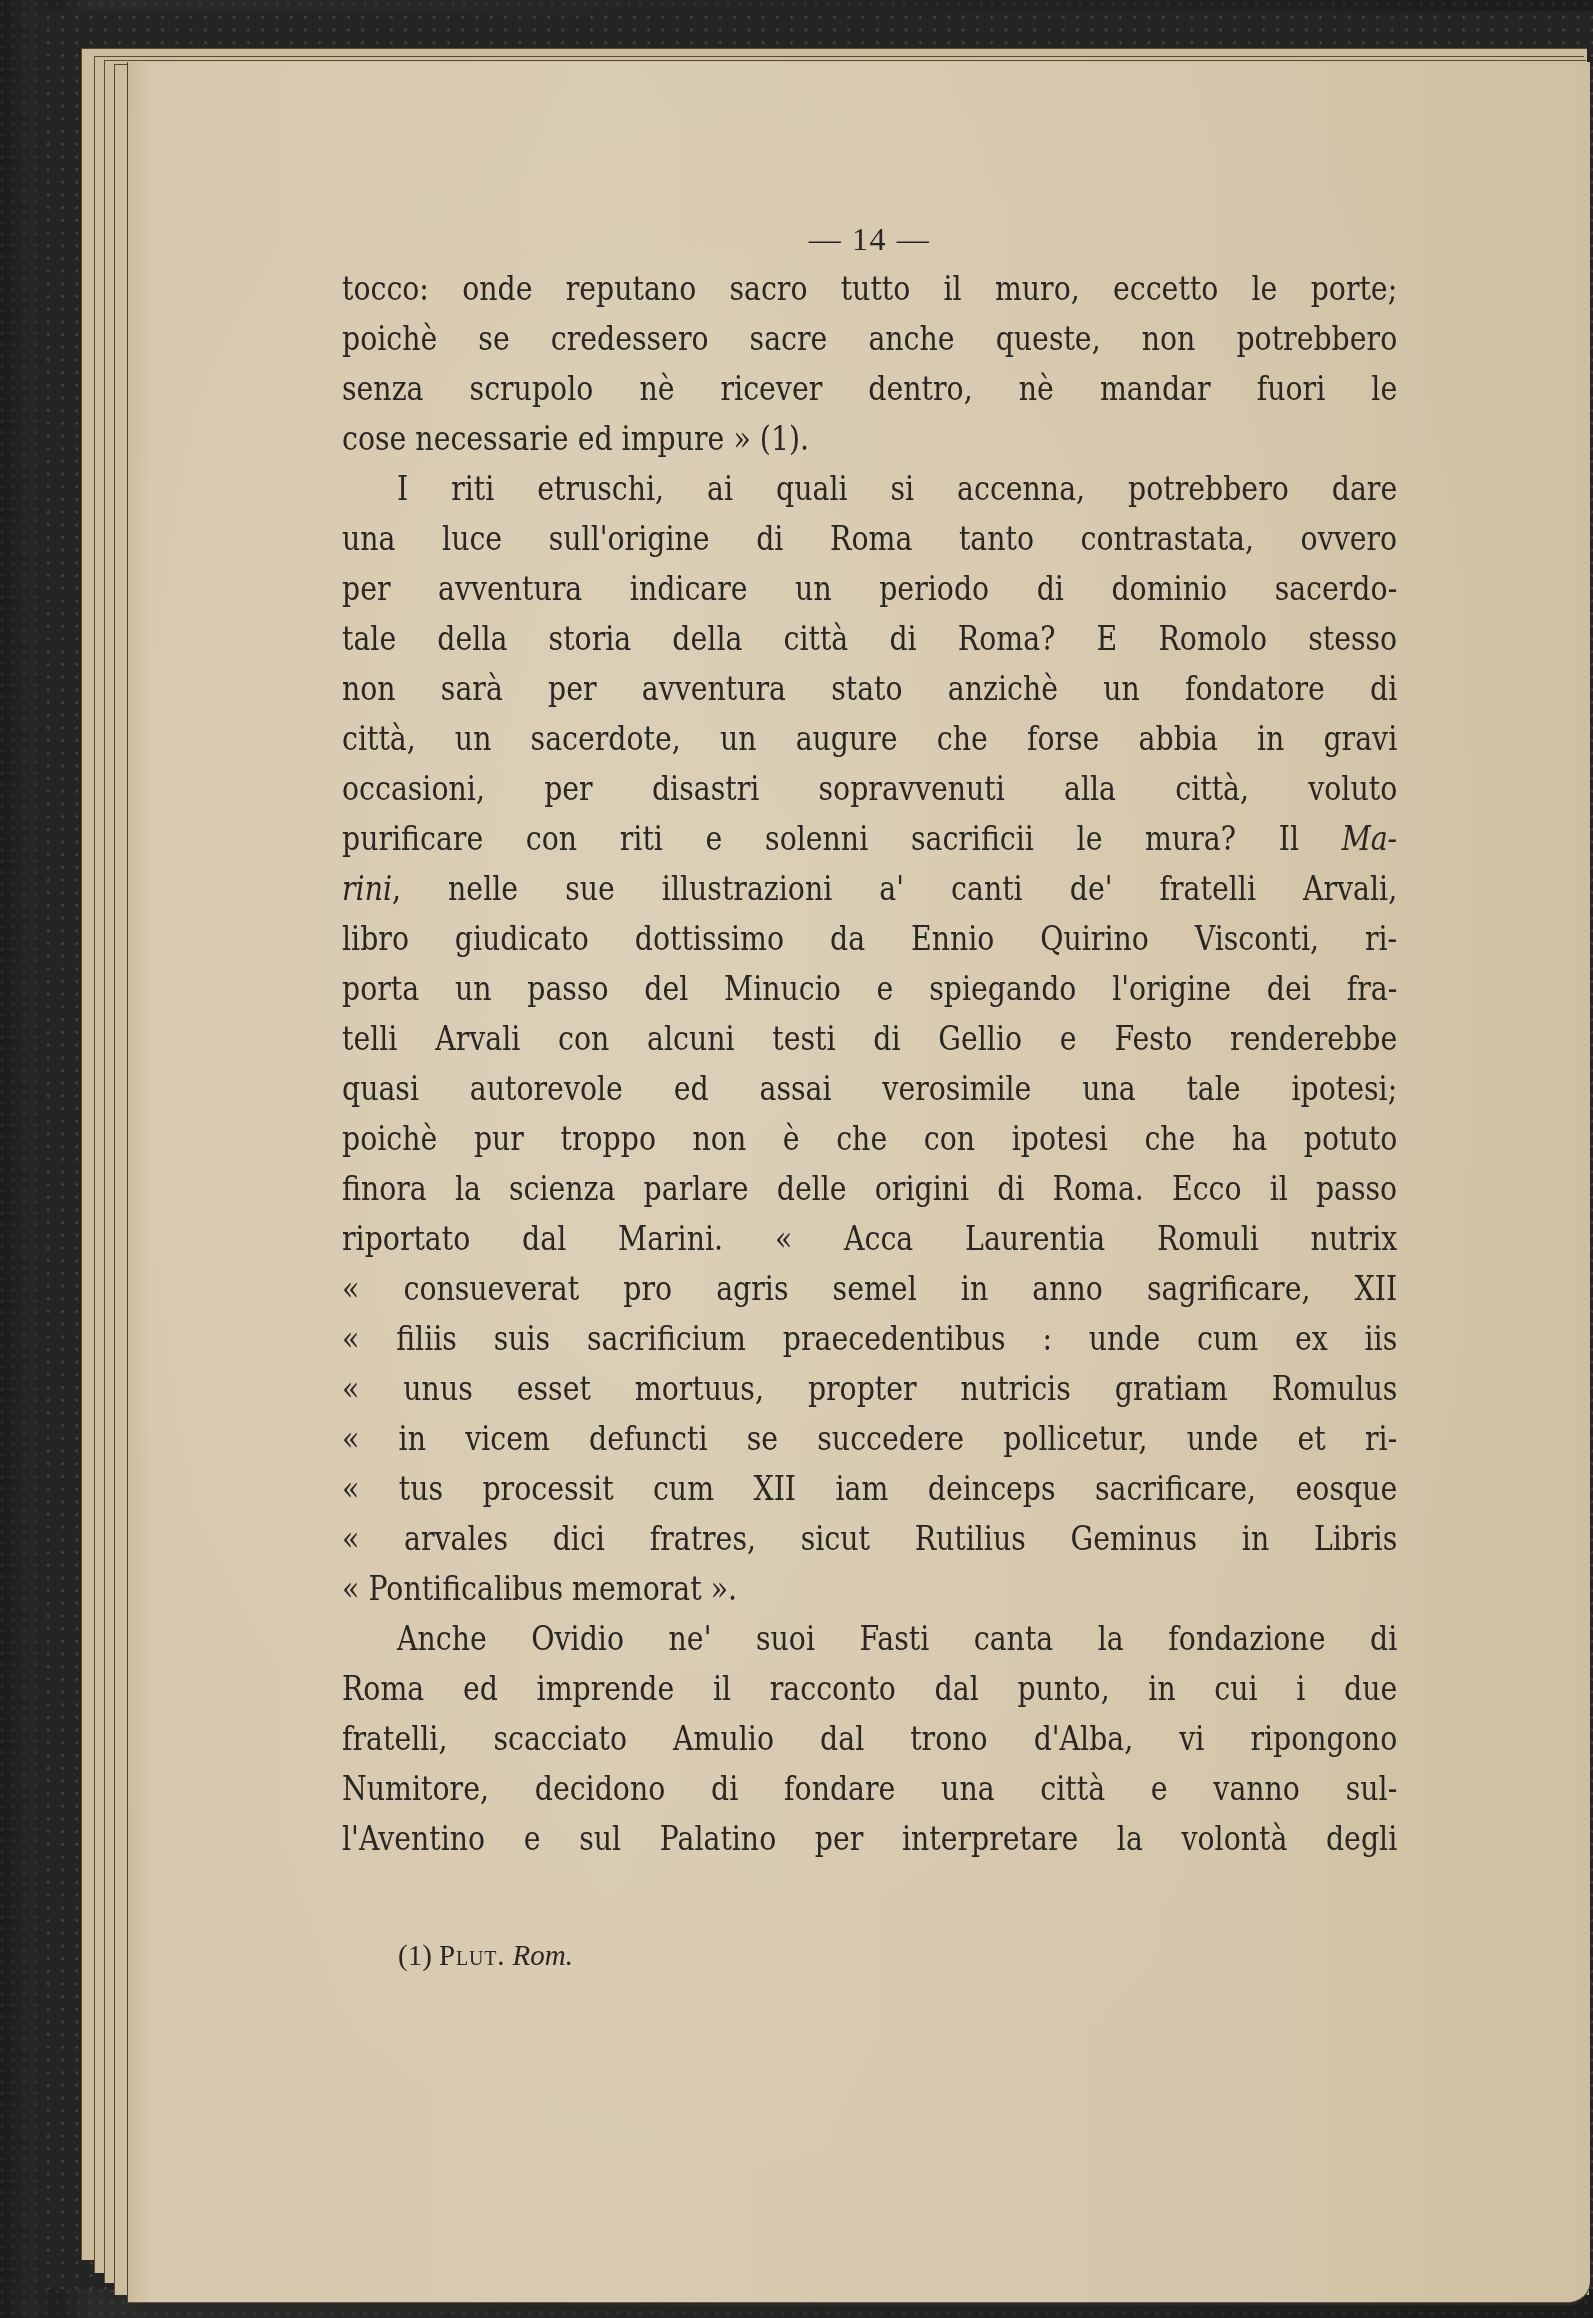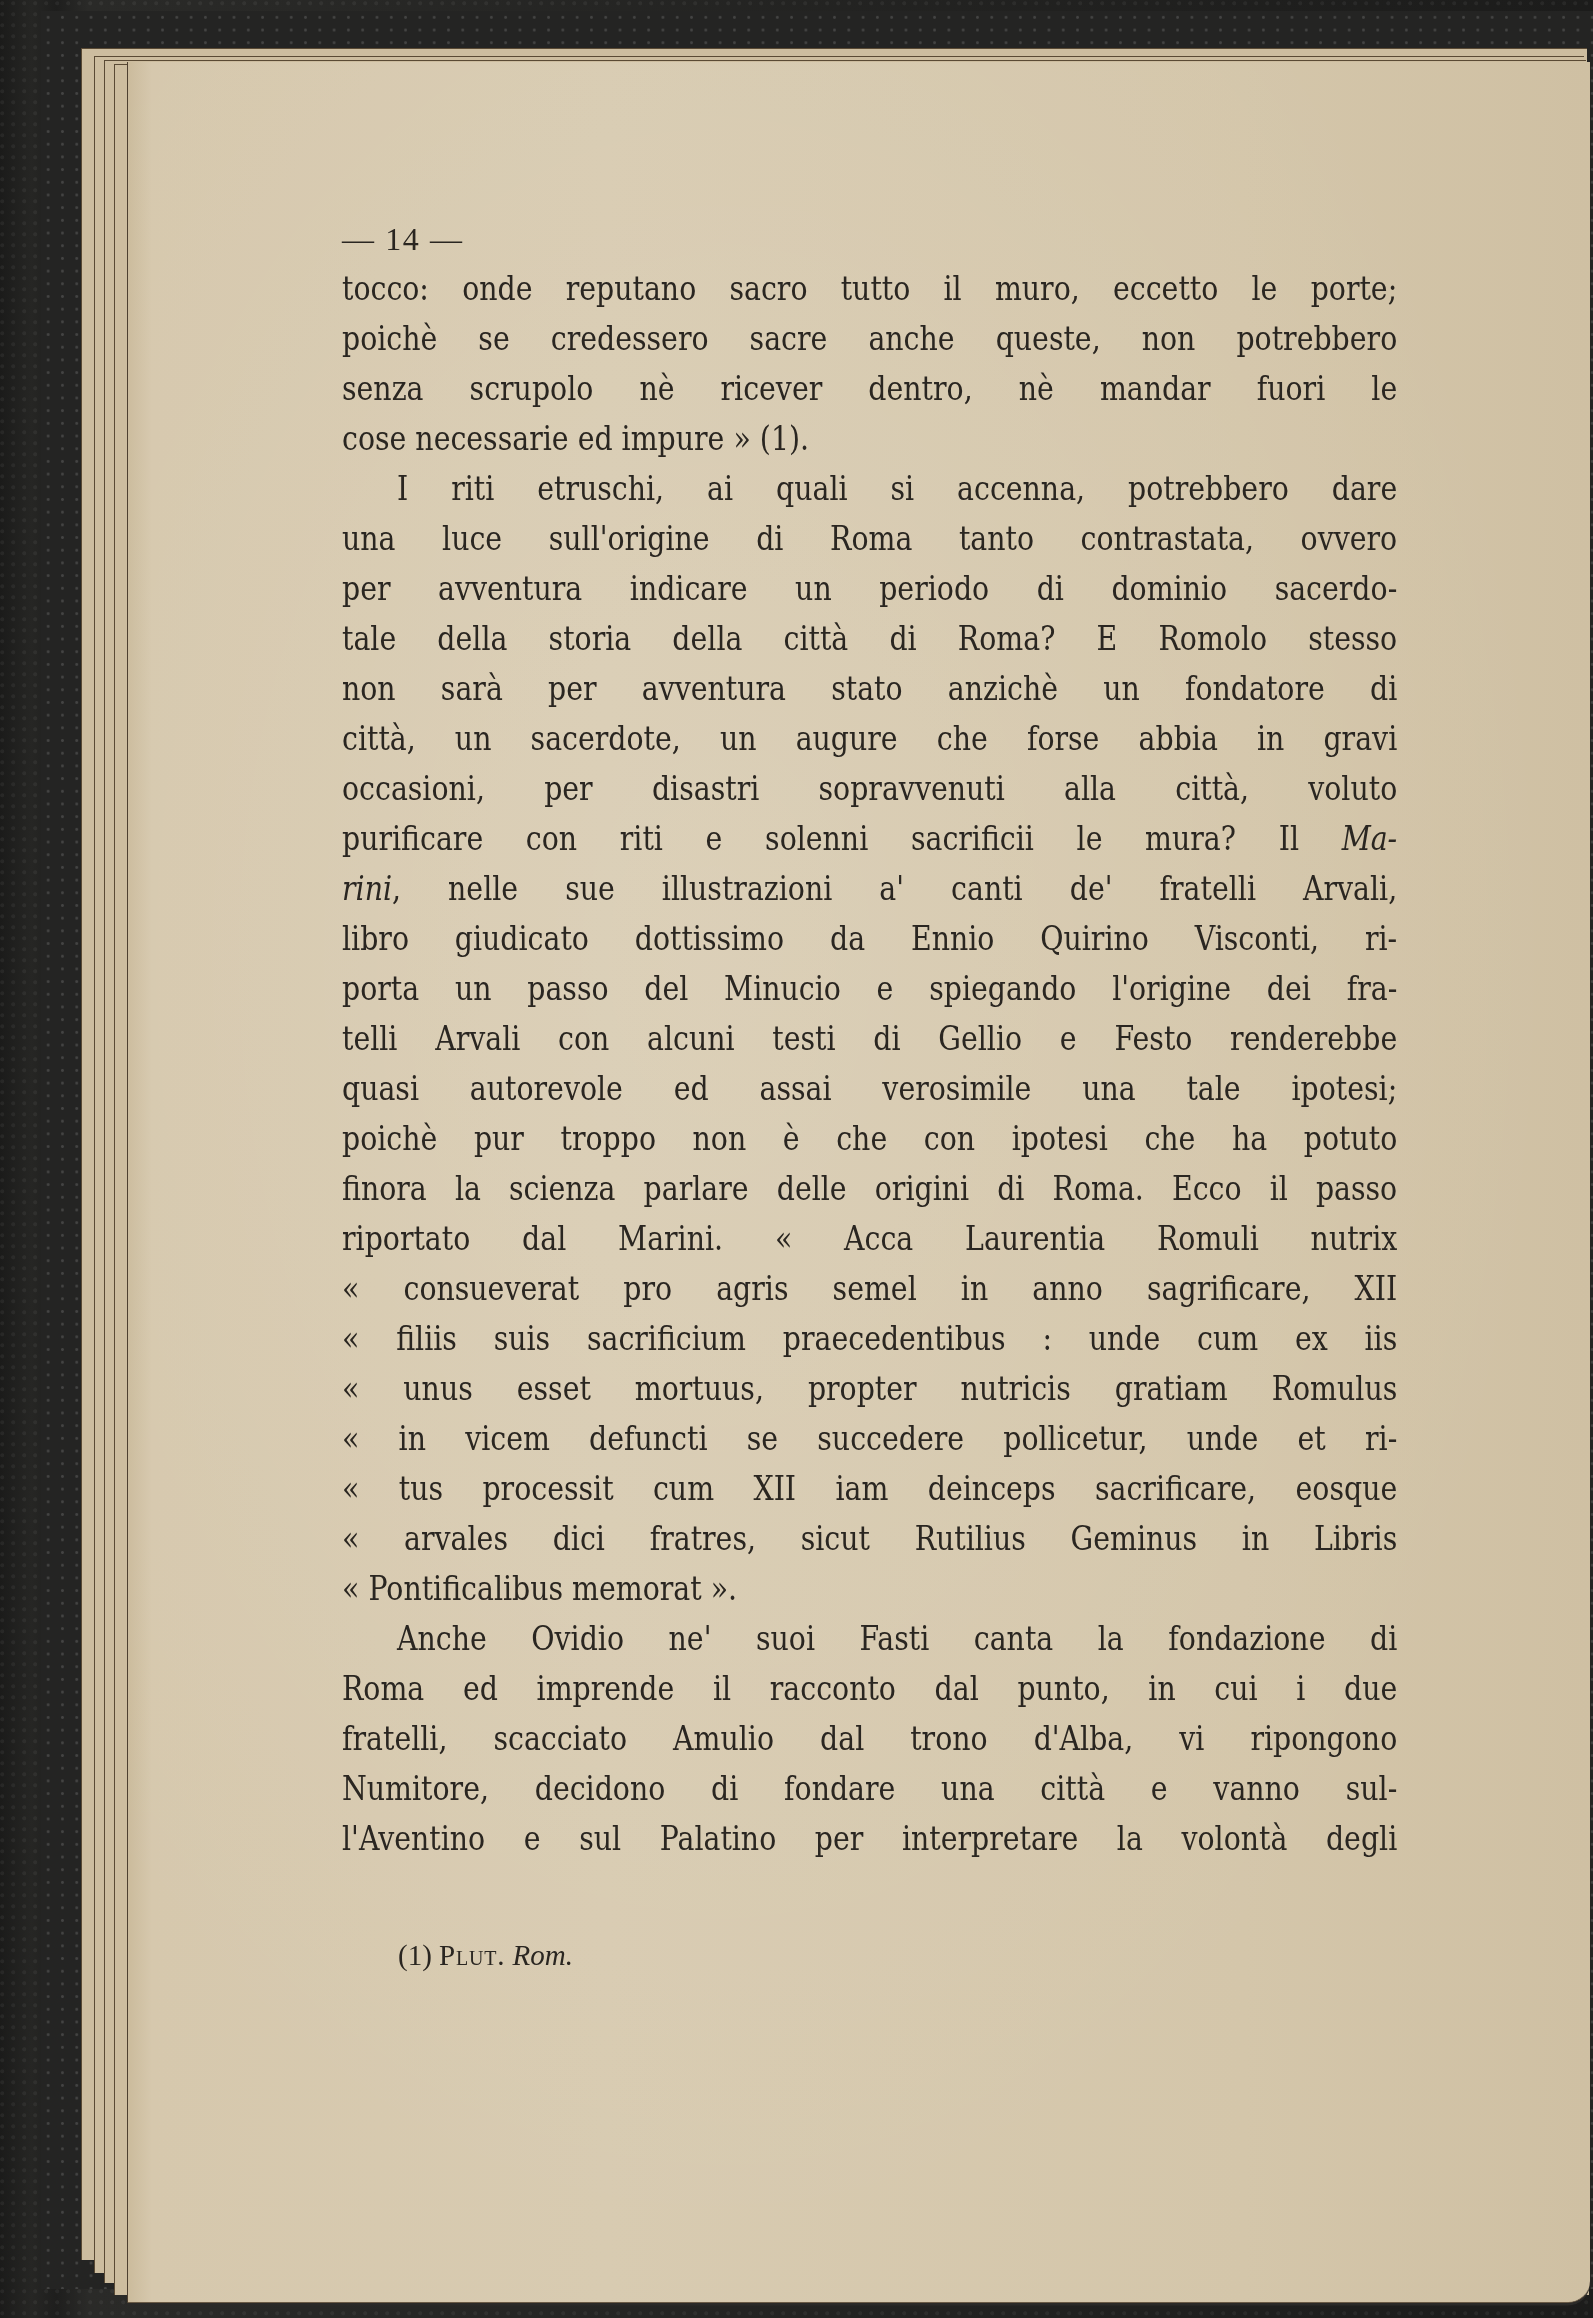--- a/index.html
+++ b/index.html
@@ -34,21 +34,21 @@
     border-left: 1.6px solid #4e4030;
     border-bottom: 1.6px solid #6a5a45;
     border-bottom-right-radius: 22px;
     box-shadow: 0 2.4px 0 #2b2a28;
   }
   .text-block {
     position: absolute; left: 342px; top: 215px; width: 1055px;
     color: #2a2621;
   }
   .page-number {
-    position: absolute; left: 0; width: 1055px; top: 0; 
+    position: absolute; left: 0; width: 1055px; top: 0; text-align: center;
     font-size: 32px; line-height: 48px; letter-spacing: 1.6px;
     font-family: "Liberation Serif", serif;
   }
   .lines { position: absolute; left: 0; top: 49px; width: 1055px; }
   .line {
     display: block; height: 50px; line-height: 50px;
     font-size: 33px; white-space: nowrap;
     text-align: justify; text-align-last: justify;
     font-family: "DejaVu Serif", serif;
     transform: scaleX(0.86); transform-origin: left center; width: 1227px;

